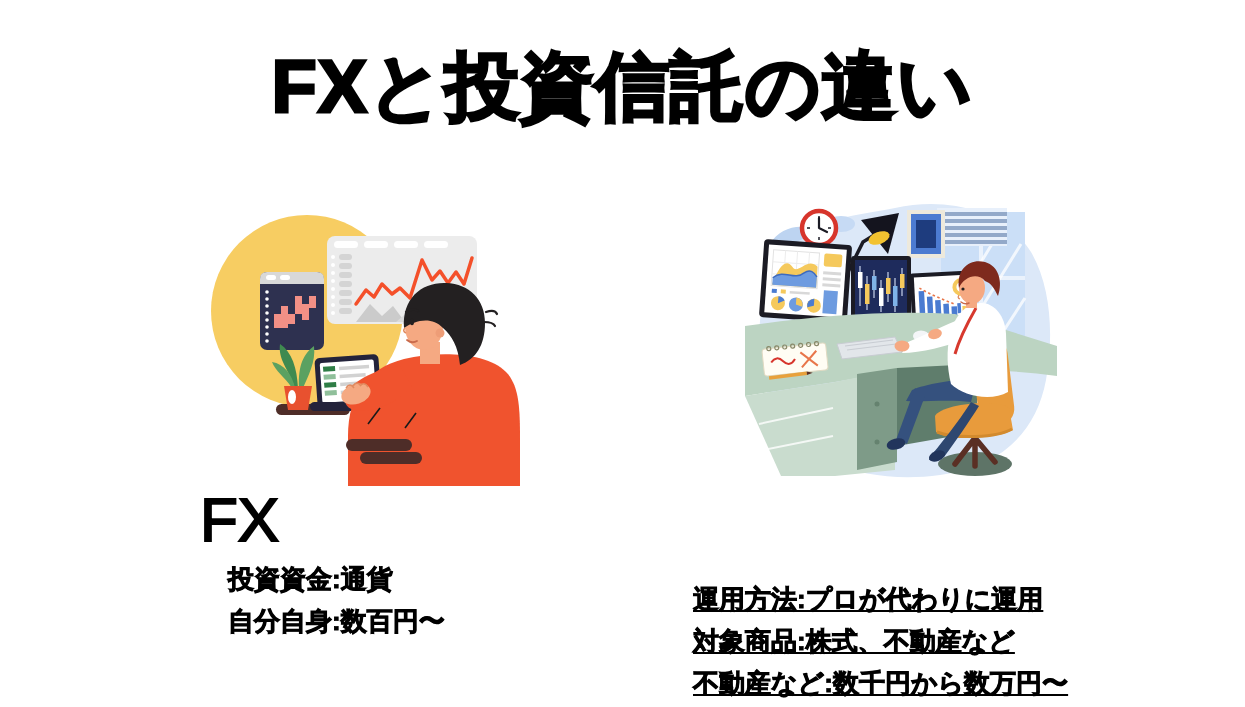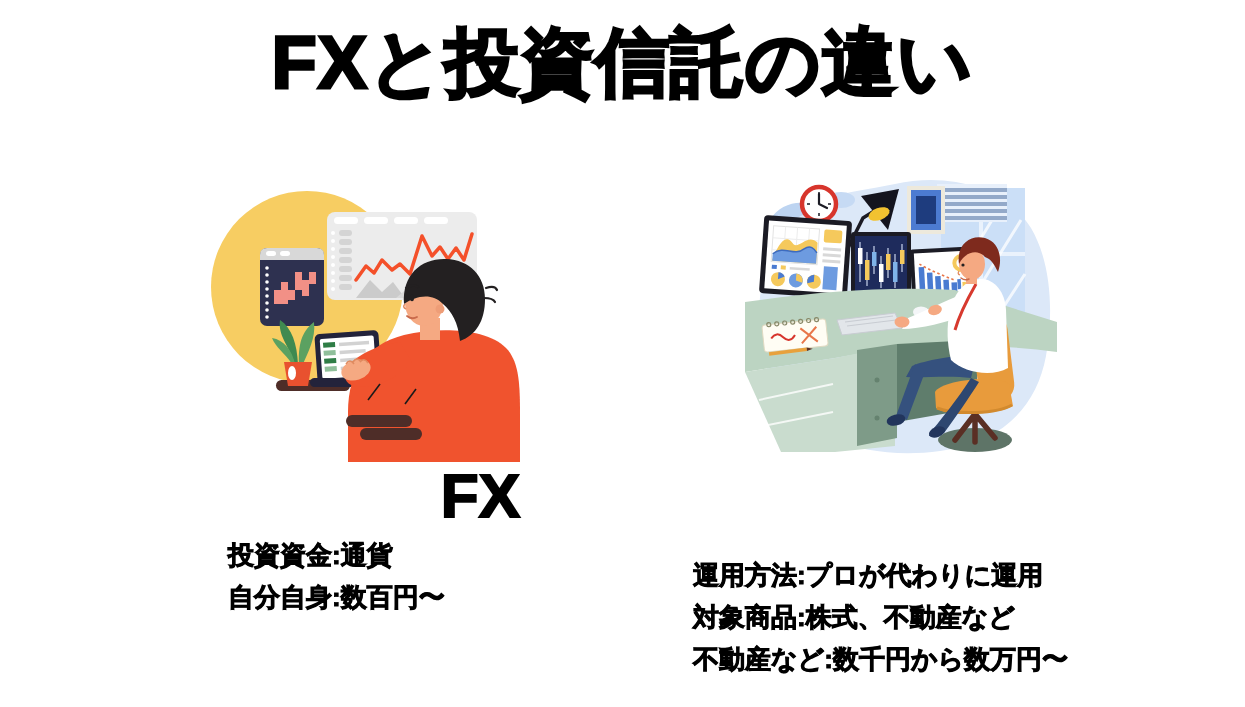--- a/index.html
+++ b/index.html
@@ -1,33 +1,33 @@
 <!DOCTYPE html>
 <html><head>
 <meta charset="utf-8">
 <style>
   html,body{margin:0;padding:0;background:#fff;}
   body{width:1245px;height:707px;position:relative;overflow:hidden;
        font-family:"Liberation Sans","DejaVu Sans",sans-serif;color:#000;}
-  .stage{position:absolute;inset:0;}
+  .stage{position:absolute;inset:0;margin-top:24px;}
   .title{position:absolute;top:14px;left:0;width:100%;text-align:center;
          font-size:74px;font-weight:900;letter-spacing:1px;
          -webkit-text-stroke:3px #000;white-space:nowrap;}
   .illus{position:absolute;}
   .illus svg{display:block;width:100%;height:100%;}
   #fx-illus{left:200px;top:172px;width:320px;height:290px;}
   #trust-illus{left:745px;top:170px;width:315px;height:290px;}
-  .heading{position:absolute;text-align:right;font-weight:700;
+  .heading{position:absolute;text-align:left;font-weight:400;
            -webkit-text-stroke:2px #000;white-space:nowrap;}
   #fx-heading{left:200px;top:460px;width:320px;font-size:62px;}
   #trust-heading{left:705px;top:466px;width:340px;font-size:56px;}
   .details{position:absolute;font-size:26px;font-weight:700;
            -webkit-text-stroke:0.9px #000;line-height:42px;white-space:nowrap;}
   #fx-details{left:228px;top:534px;}
-  #trust-details{left:693px;top:554px;}
+  #trust-details{left:693px;top:554px;text-decoration:underline;}
 </style>
 </head>
 <body>
 
 <div class="stage">
 
   <div class="title">FXと投資信託の違い</div>
 
   <div class="illus" id="fx-illus">
     <svg viewBox="0 0 320 290">

